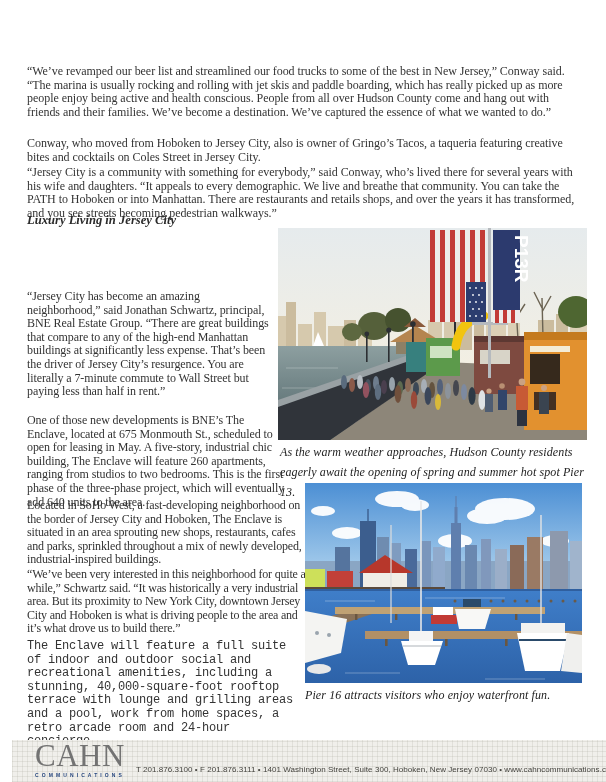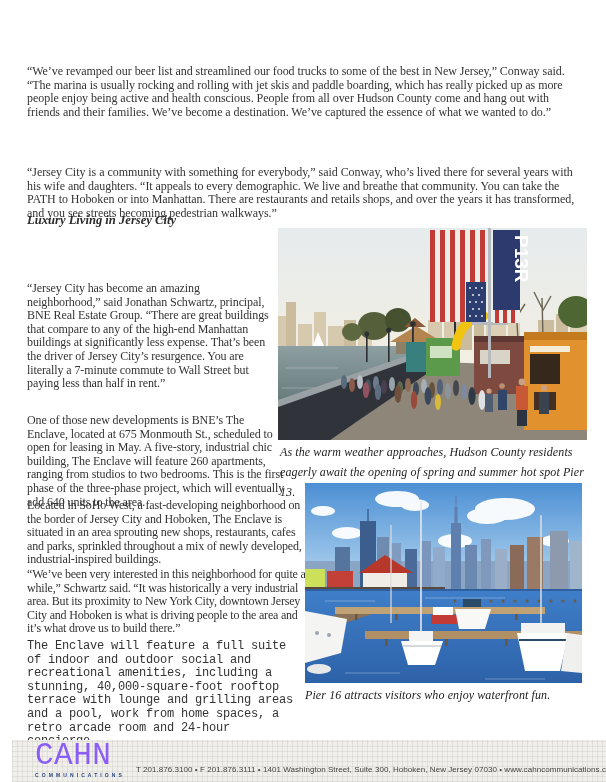--- a/index.html
+++ b/index.html
@@ -10,21 +10,21 @@
   .para {
     position:absolute; margin:0; font-size:12px; line-height:13.6px;
     letter-spacing:-0.05px; text-align:left;
   }
   #p1 { top:25px;  left:27px; width:556px; }
   #p2 { top:97px;  left:27px; width:556px; }
   #p3 { top:126px; left:27px; width:556px; }
   #heading { position:absolute; top:173px; left:27px; margin:0;
     font-size:12.6px; font-weight:bold; color:#2b2b2b;font-style:italic; }
   #p4 { top:204px; left:27px; width:245px; letter-spacing:-0.1px; }
-  #p5 { top:242px; left:27px; width:245px; letter-spacing:-0.1px; }
+  #p5 { top:250px; left:27px; width:245px; letter-spacing:-0.1px; }
   #p6 { top:374px; left:27px; width:258px; letter-spacing:-0.1px; }
   #p7 { top:459px; left:27px; width:276px; letter-spacing:-0.15px; }
   #p8 { top:528px; left:27px; width:280px; letter-spacing:-0.2px; }
   #p9 { top:600px; left:27px; width:280px; letter-spacing:-0.2px;font-family:Liberation Mono, monospace; }
 
   .photo { position:absolute; overflow:hidden; }
   #photo1 { left:278px; top:188px; width:309px; height:212px; }
   #photo2 { left:305px; top:443px; width:277px; height:200px; }
   .photo svg { display:block; width:100%; height:100%; }
 
@@ -37,22 +37,22 @@
 
   .footer-band {
     position:absolute; left:12px; top:700px; width:594px; height:47px;
     background-color:#f0efeb;
     background-image:
       repeating-linear-gradient(0deg, rgba(165,165,152,0.20) 0, rgba(165,165,152,0.20) 1px, transparent 1px, transparent 5px),
       repeating-linear-gradient(90deg, rgba(165,165,152,0.20) 0, rgba(165,165,152,0.20) 1px, transparent 1px, transparent 5px);
   }
   .logo { position:absolute; left:35px; top:701px; width:86px; }
   .logo-main {
-    font-family:Liberation Mono, monospace; font-size:31px; line-height:30px;
-    color:#8b5cf6; letter-spacing:0.5px; font-weight:400;
+    font-family:Liberation Serif, serif; font-size:31px; line-height:30px;
+    color:#737373; letter-spacing:0.5px; font-weight:400;
   }
   .logo-sub {
     font-family:"Liberation Sans", sans-serif; font-size:5px; font-weight:bold;
     letter-spacing:3.1px; color:#27477f; margin-top:1px; white-space:nowrap;
   }
   .contact {
     position:absolute; left:136px; top:725px; width:460px;
     font-family:"Liberation Sans", sans-serif; font-size:8px; color:#45443f;
     letter-spacing:0.05px; white-space:nowrap;
   }
@@ -60,20 +60,21 @@
     position:absolute; left:12px; top:748px; width:594px; height:17px;
     background:#1c3667;
   }
 </style>
 </head>
 <body>
 
 <div class="page">
 
   <p class="para" id="p1">“We’ve revamped our beer list and streamlined our food trucks to some of the best in New Jersey,” Conway said. “The marina is usually rocking and rolling with jet skis and paddle boarding, which has really picked up as more people enjoy being active and health conscious. People from all over Hudson County come and hang out with friends and their families. We’ve become a destination. We’ve captured the essence of what we wanted to do.”</p>
+  <p class="para" id="p2">Conway, who moved from Hoboken to Jersey City, also is owner of Gringo’s Tacos, a taqueria featuring creative bites and cocktails on Coles Street in Jersey City.</p>
   <p class="para" id="p3">“Jersey City is a community with something for everybody,” said Conway, who’s lived there for several years with his wife and daughters. “It appeals to every demographic. We live and breathe that community. You can take the PATH to Hoboken or into Manhattan. There are restaurants and retails shops, and over the years it has transformed, and you see streets becoming pedestrian walkways.”</p>
 
   <h2 id="heading">Luxury Living in Jersey City</h2>
 
   <p class="para" id="p5">“Jersey City has become an amazing neighborhood,” said Jonathan Schwartz, principal, BNE Real Estate Group. “There are great buildings that compare to any of the high-end Manhattan buildings at significantly less expense. That’s been the driver of Jersey City’s resurgence. You are literally a 7-minute commute to Wall Street but paying less than half in rent.”</p>
   <p class="para" id="p6">One of those new developments is BNE’s The Enclave, located at 675 Monmouth St., scheduled to open for leasing in May. A five-story, industrial chic building, The Enclave will feature 260 apartments, ranging from studios to two bedrooms. This is the first phase of the three-phase project, which will eventually add 640 units to the area.</p>
   <p class="para" id="p7">Located in SoHo West, a fast-developing neighborhood on the border of Jersey City and Hoboken, The Enclave is situated in an area sprouting new shops, restaurants, cafes and parks, sprinkled throughout a mix of newly developed, industrial-inspired buildings.</p>
   <p class="para" id="p8">“We’ve been very interested in this neighborhood for quite a while,” Schwartz said. “It was historically a very industrial area. But its proximity to New York City, downtown Jersey City and Hoboken is what is driving people to the area and it’s what drove us to build there.”</p>
   <p class="para" id="p9">The Enclave will feature a full suite of indoor and outdoor social and recreational amenities, including a stunning, 40,000-square-foot rooftop terrace with lounge and grilling areas and a pool, work from home spaces, a retro arcade room and 24-hour concierge.</p>
 

